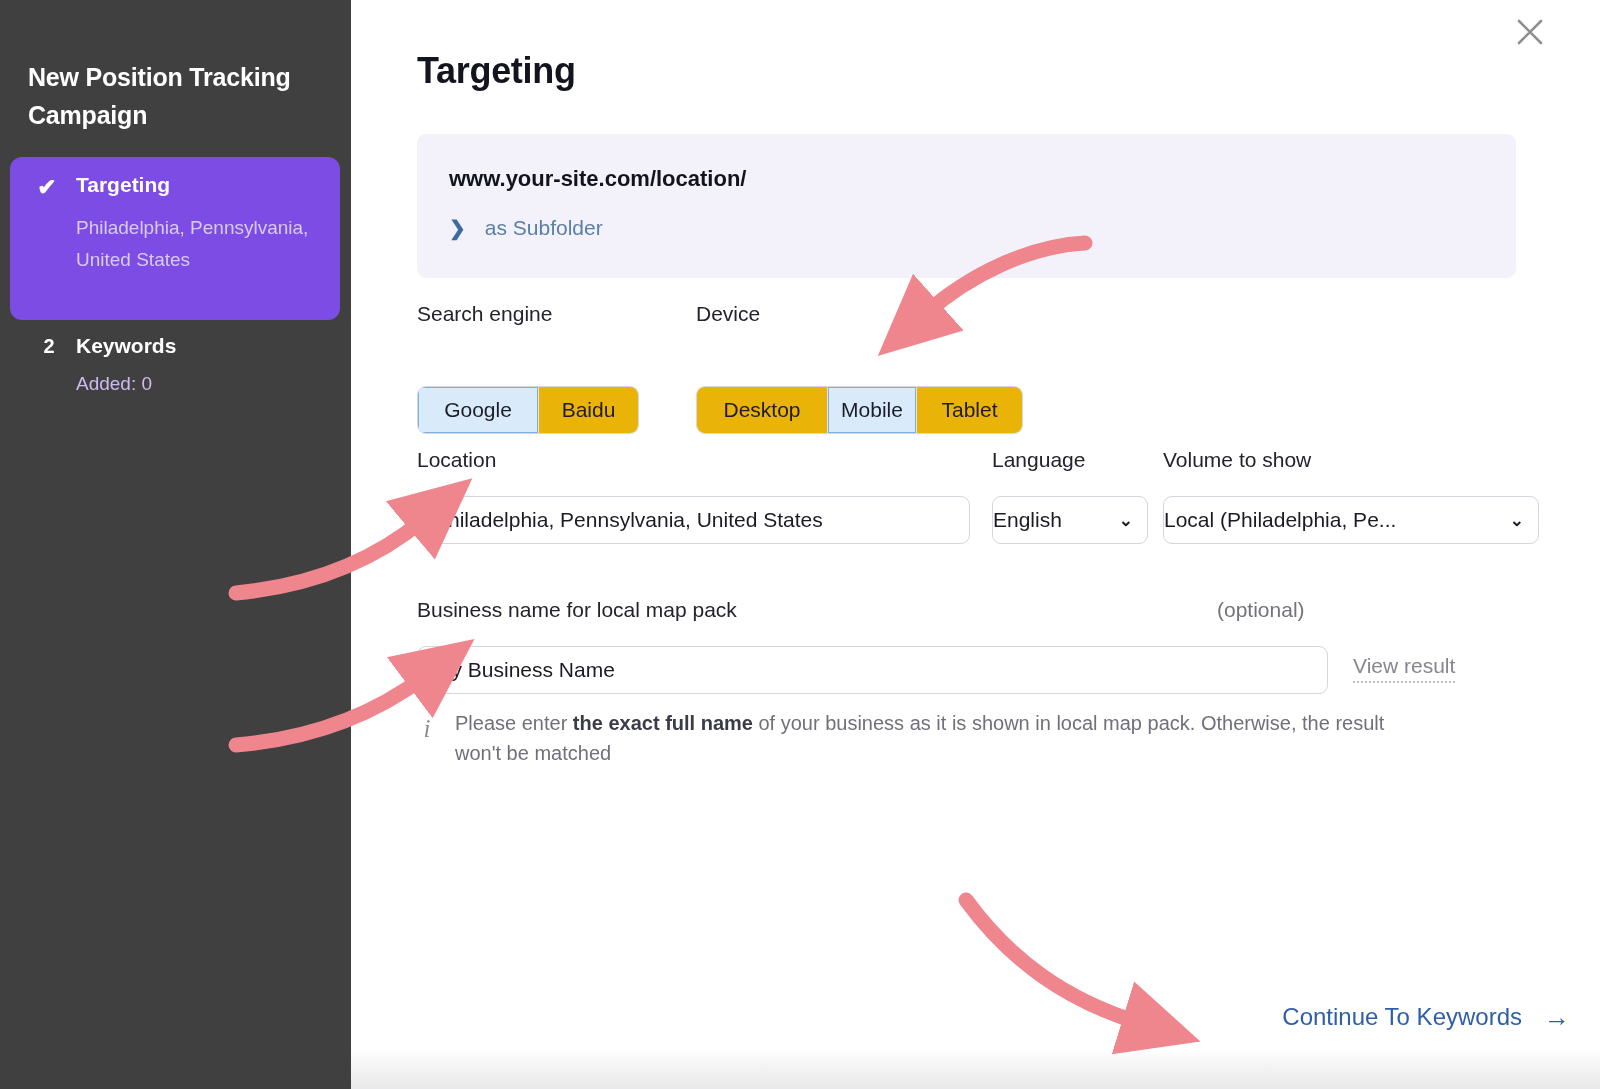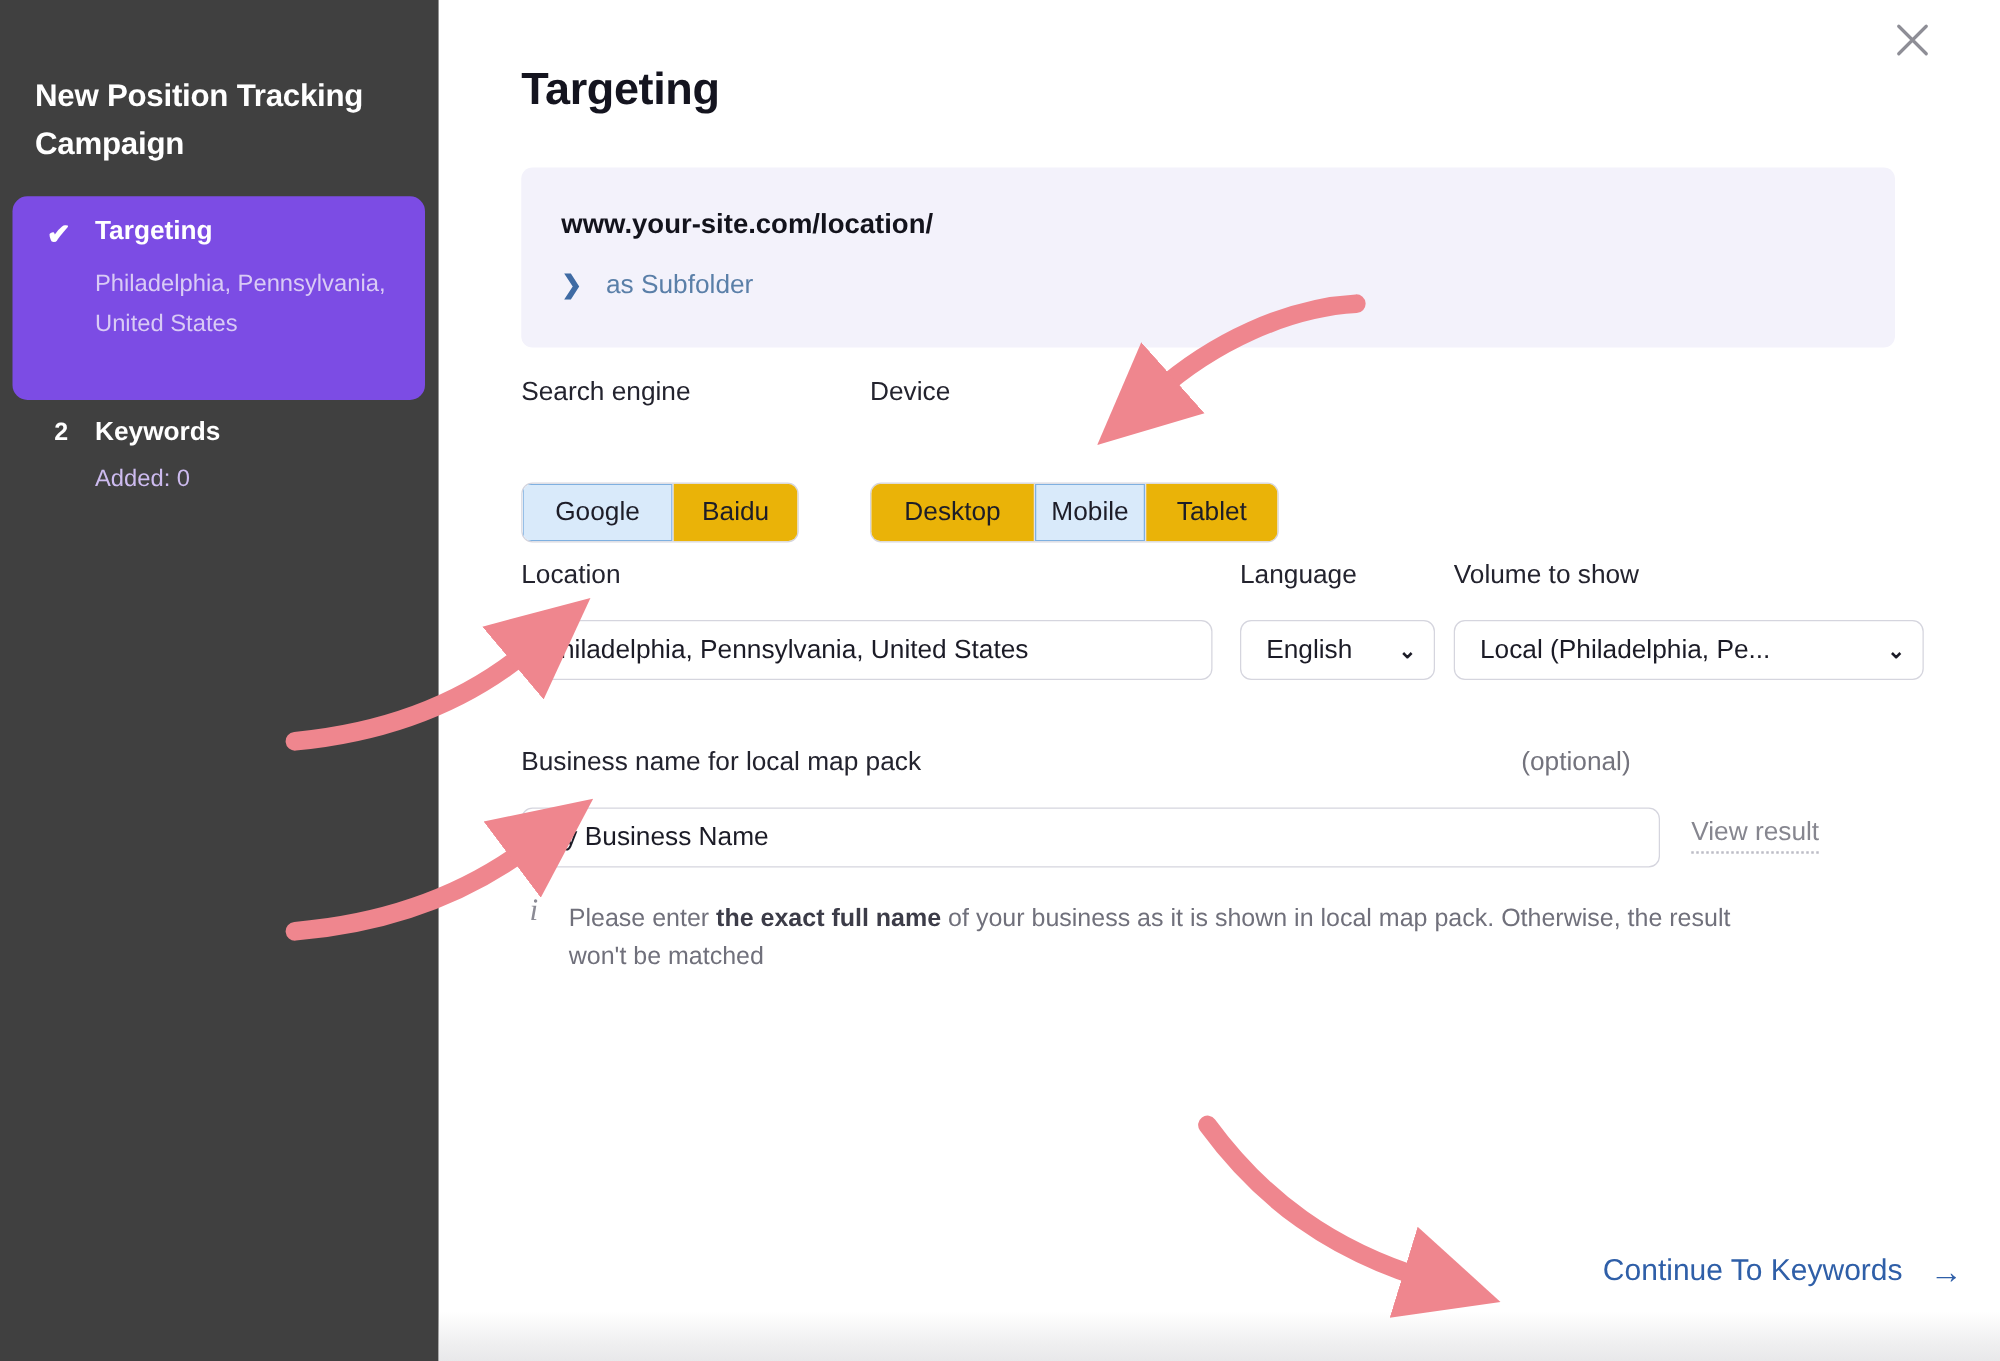--- a/index.html
+++ b/index.html
@@ -217,21 +217,21 @@
   }
   .select-input {
     position: absolute;
     height: 48px;
     border: 1px solid #d5d5de;
     border-radius: 9px;
     background: #ffffff;
     display: flex;
     align-items: center;
     justify-content: space-between;
-    padding: 0 14px 0 20px;
+    padding: 0 14px 0 0;
     font-size: 21px;
     color: #1b1b26;
     cursor: pointer;
     white-space: nowrap;
     overflow: hidden;
   }
   .select-input .caret {
     margin-left: 12px;
     font-size: 17px;
     color: #1b1b26;
@@ -269,21 +269,20 @@
     font-style: italic;
     font-size: 25px;
     color: #8b8b95;
     text-align: center;
   }
   #hint-text {
     margin-left: 38px;
     font-size: 20px;
     line-height: 30px;
     color: #70707b;
-    margin-top: 12px;
   }
   #hint-text b { color: #3c3c48; font-weight: bold; }
 
   
   #footer-fade {
     position: absolute;
     left: 0; bottom: 0;
     width: 1249px; height: 40px;
     background: linear-gradient(to bottom, rgba(255,255,255,0) 0%, #eeeeef 70%, #e8e8ea 100%);
   }

